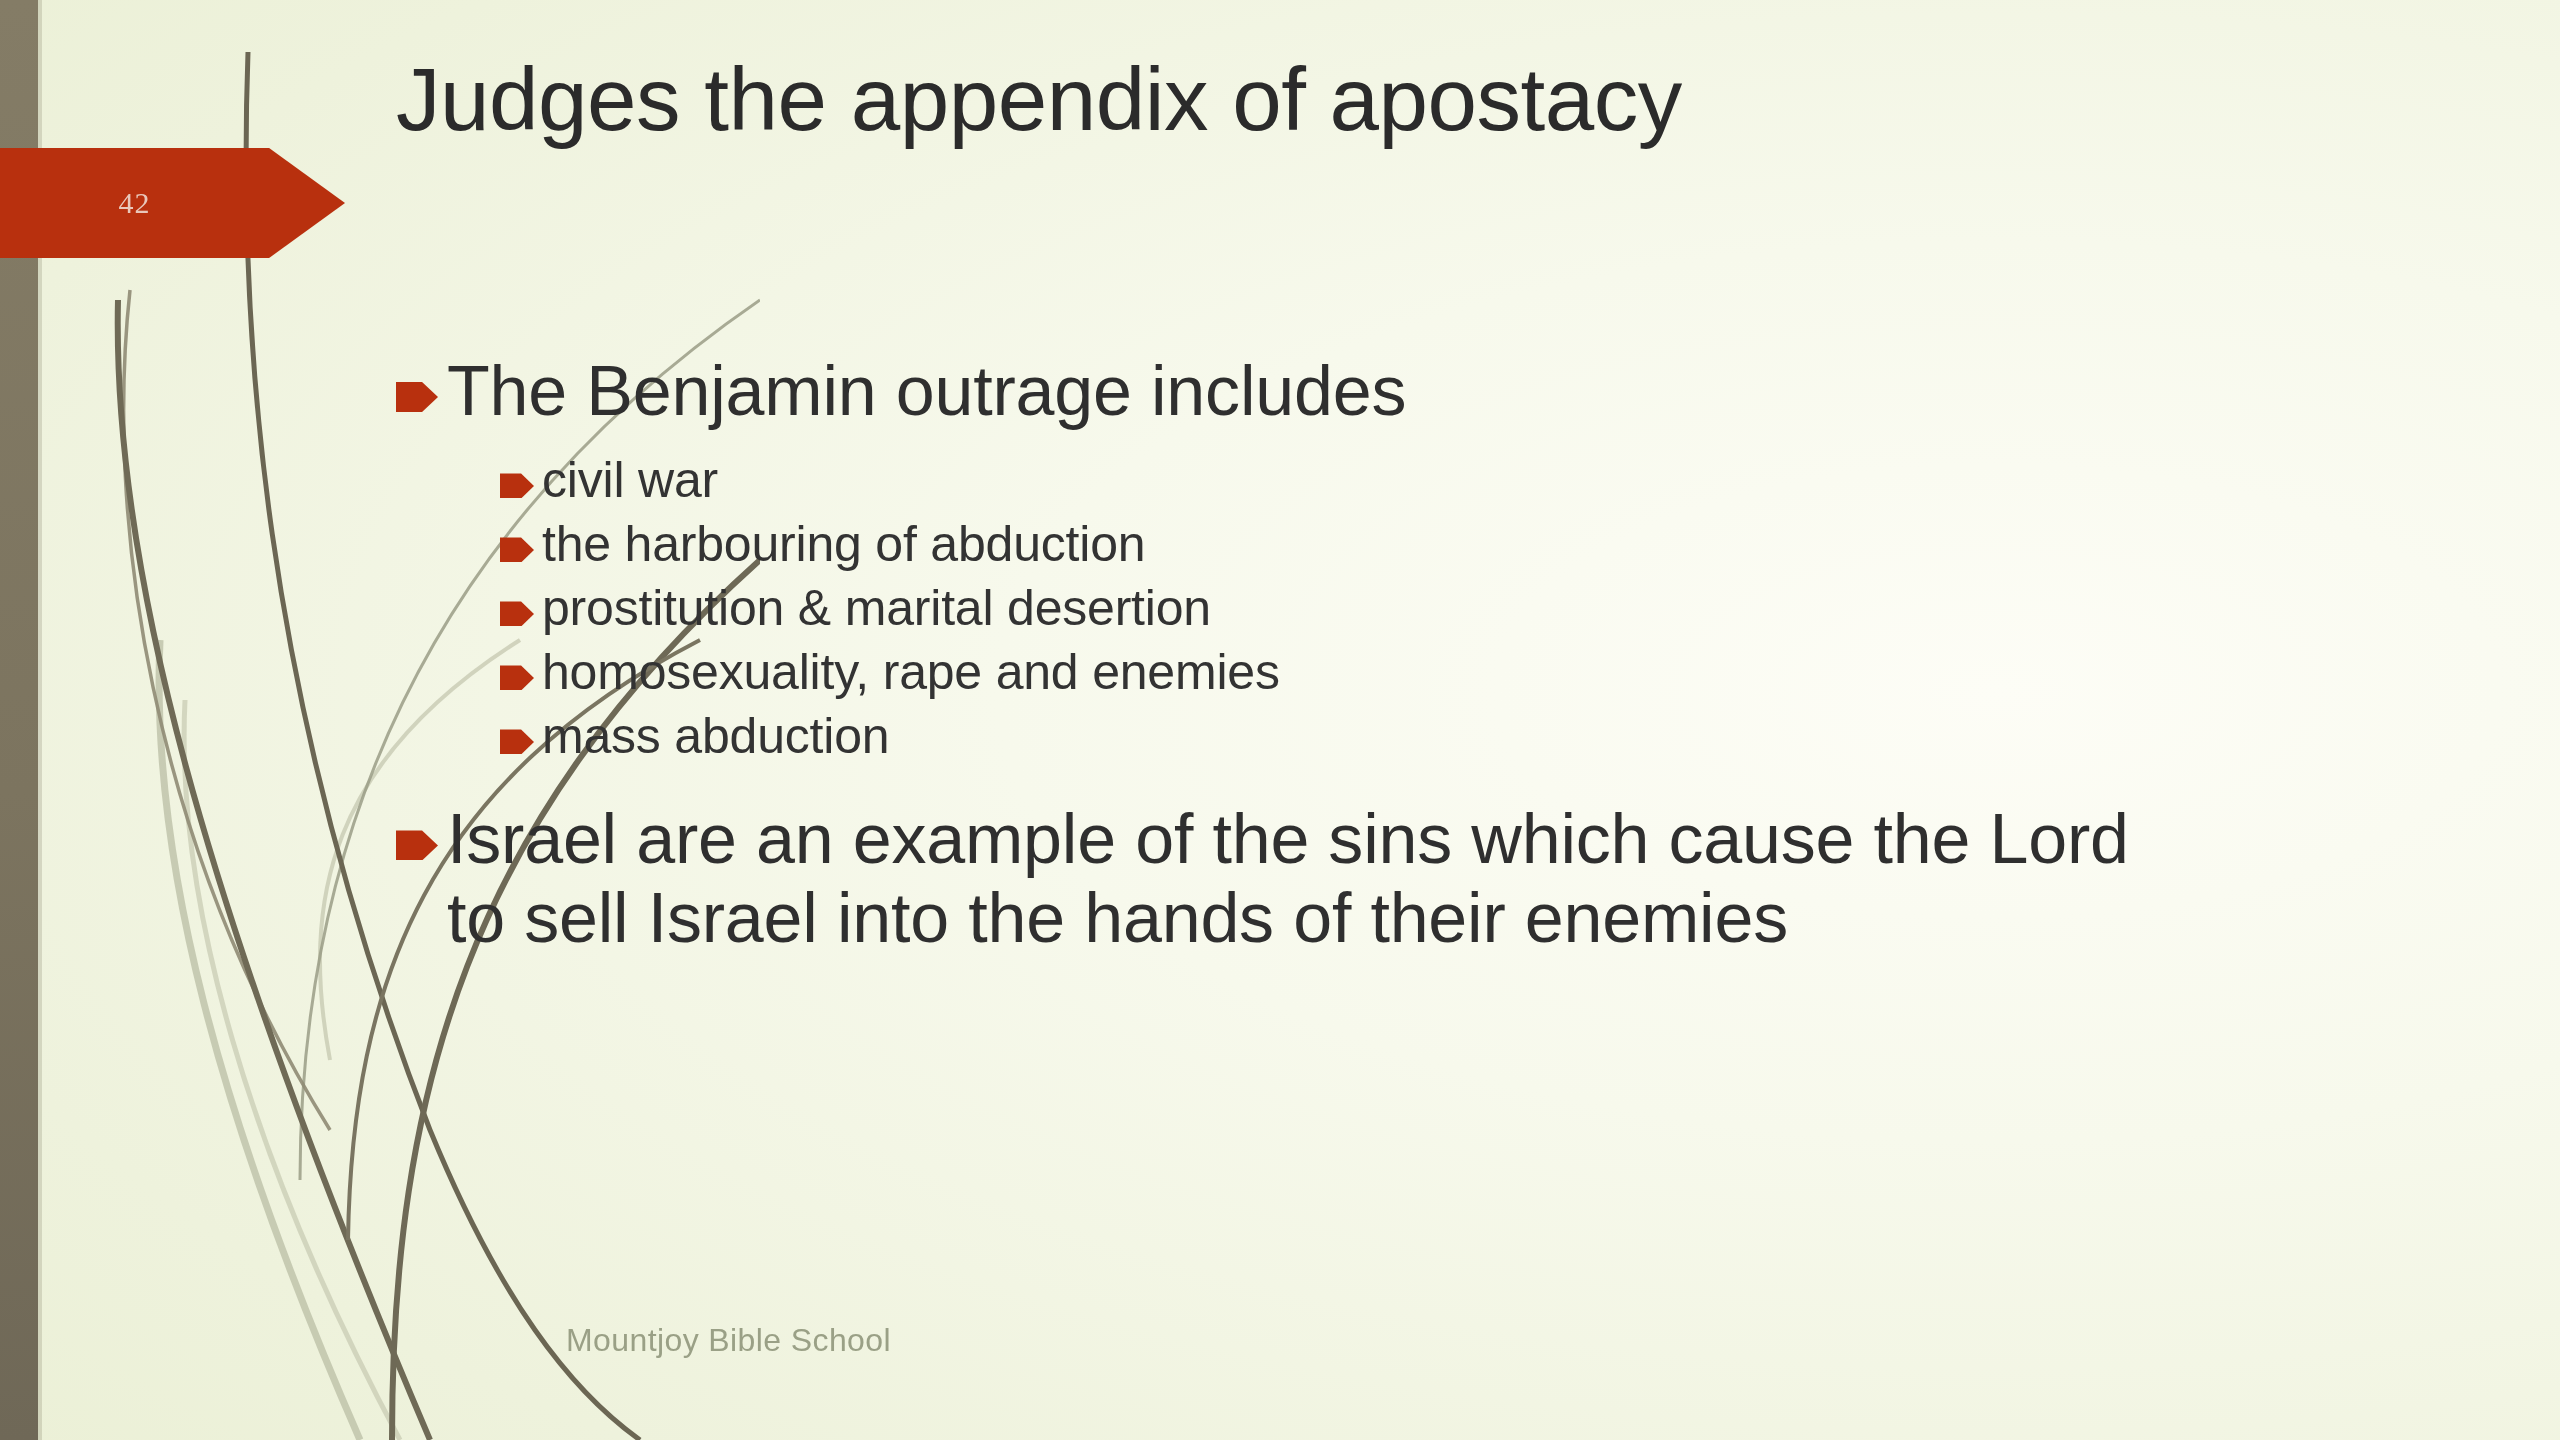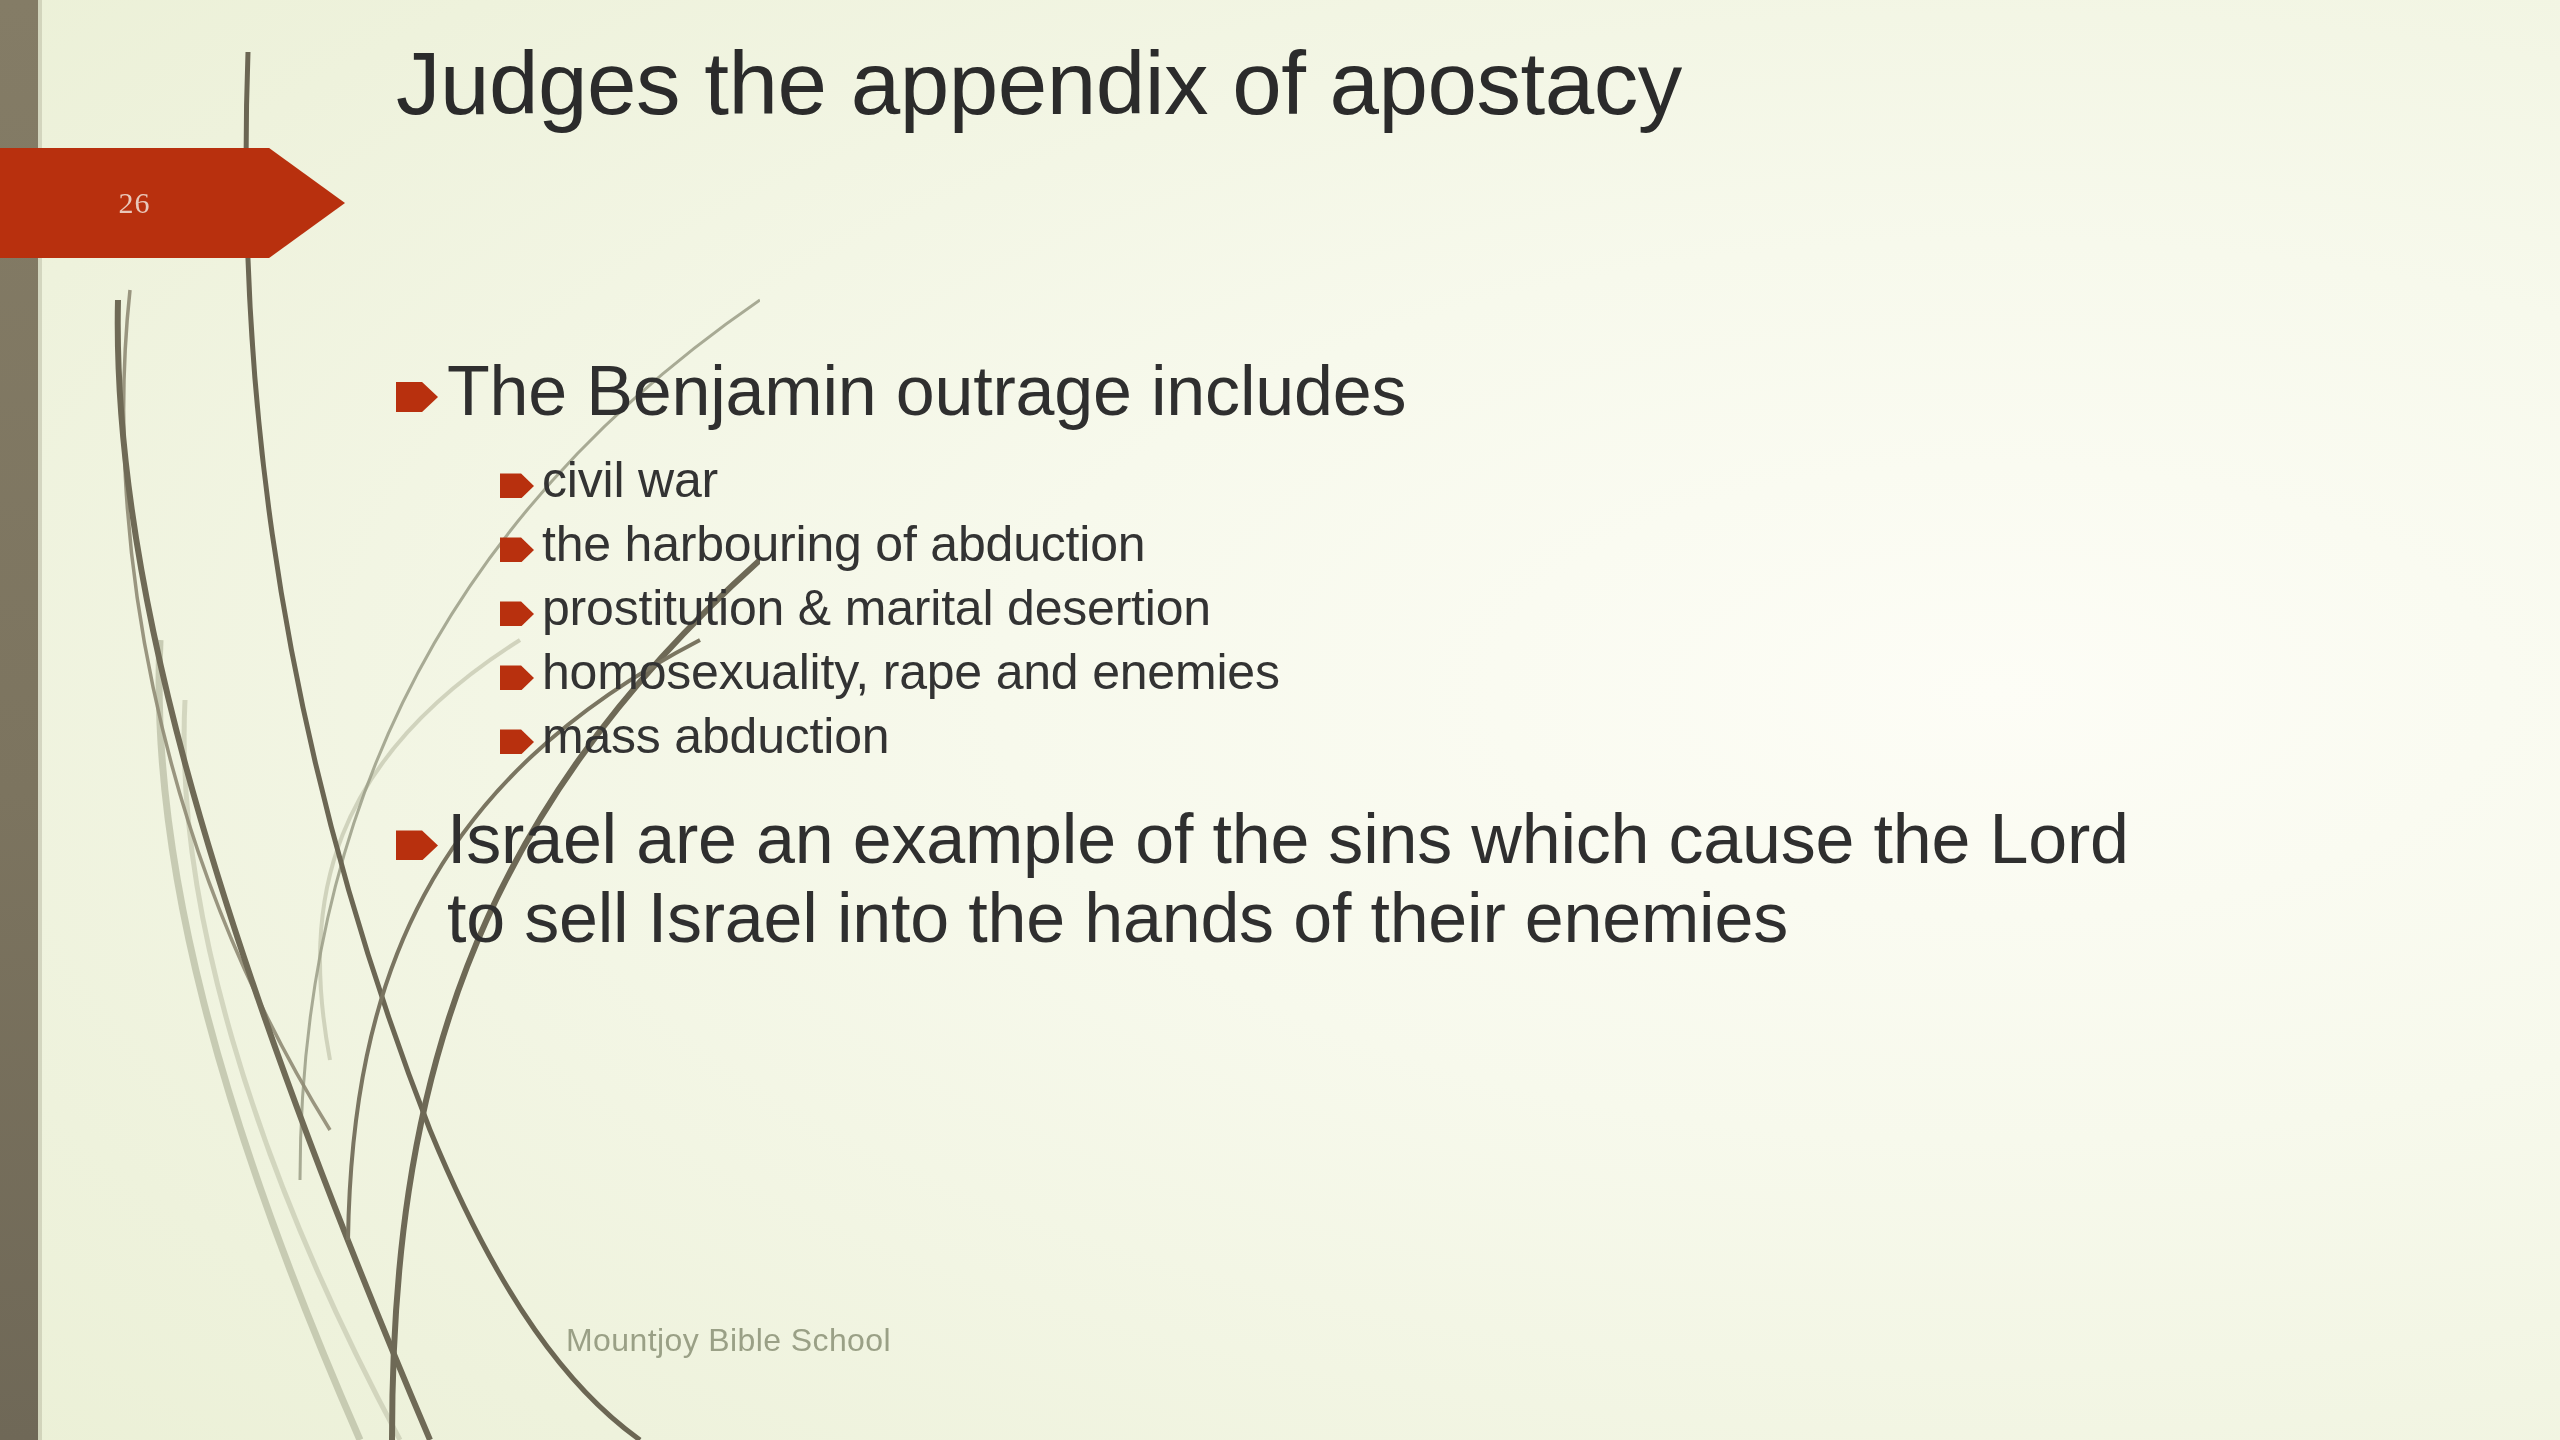--- a/index.html
+++ b/index.html
@@ -39,21 +39,21 @@
     clip-path:polygon(0 0, 78% 0, 100% 50%, 78% 100%, 0 100%);
   }
   .page-badge .num{
     position:absolute;left:0;top:0;width:78%;height:100%;
     display:flex;align-items:center;justify-content:center;
     font-size:30px;color:#e9c7ba;letter-spacing:1px;
     font-family:"Liberation Serif", serif;
   }
   
   .title{
-    position:absolute;left:396px;top:36px;width:2040px;
+    position:absolute;left:396px;top:52px;width:2040px;
     font-size:89px;line-height:1.06;
     color:#2b2b2b;font-weight:300;letter-spacing:-0.5px;
     font-family:"Liberation Sans", sans-serif;
     z-index:5;white-space:nowrap;
   }
   
   .body{
     position:absolute;left:396px;top:352px;width:1900px;z-index:5;
   }
   .bullet{display:flex;align-items:flex-start;}
@@ -103,21 +103,21 @@
     <path d="M248,52  C238,330 262,700 430,1130 C500,1300 570,1390 640,1440" fill="none" stroke="#6b6653" stroke-width="5"></path>
     <path d="M392,1440 C392,1090 470,820 760,560" fill="none" stroke="#6e6956" stroke-width="6"></path>
     <path d="M348,1240 C352,980 430,780 700,640" fill="none" stroke="#7a7561" stroke-width="4"></path>
   </svg>
 
   <div class="left-bar"></div>
   <div class="left-bar-edge"></div>
 
   <div class="page-badge">
     <div class="shape"></div>
-    <div class="num">26</div>
+    <div class="num">42</div>
   </div>
 
   <div class="title">Judges the appendix of apostacy</div>
 
   <div class="body">
 
     <div class="bullet lvl1">
       <span class="marker"></span>
       <span class="txt">The Benjamin outrage includes</span>
     </div>

